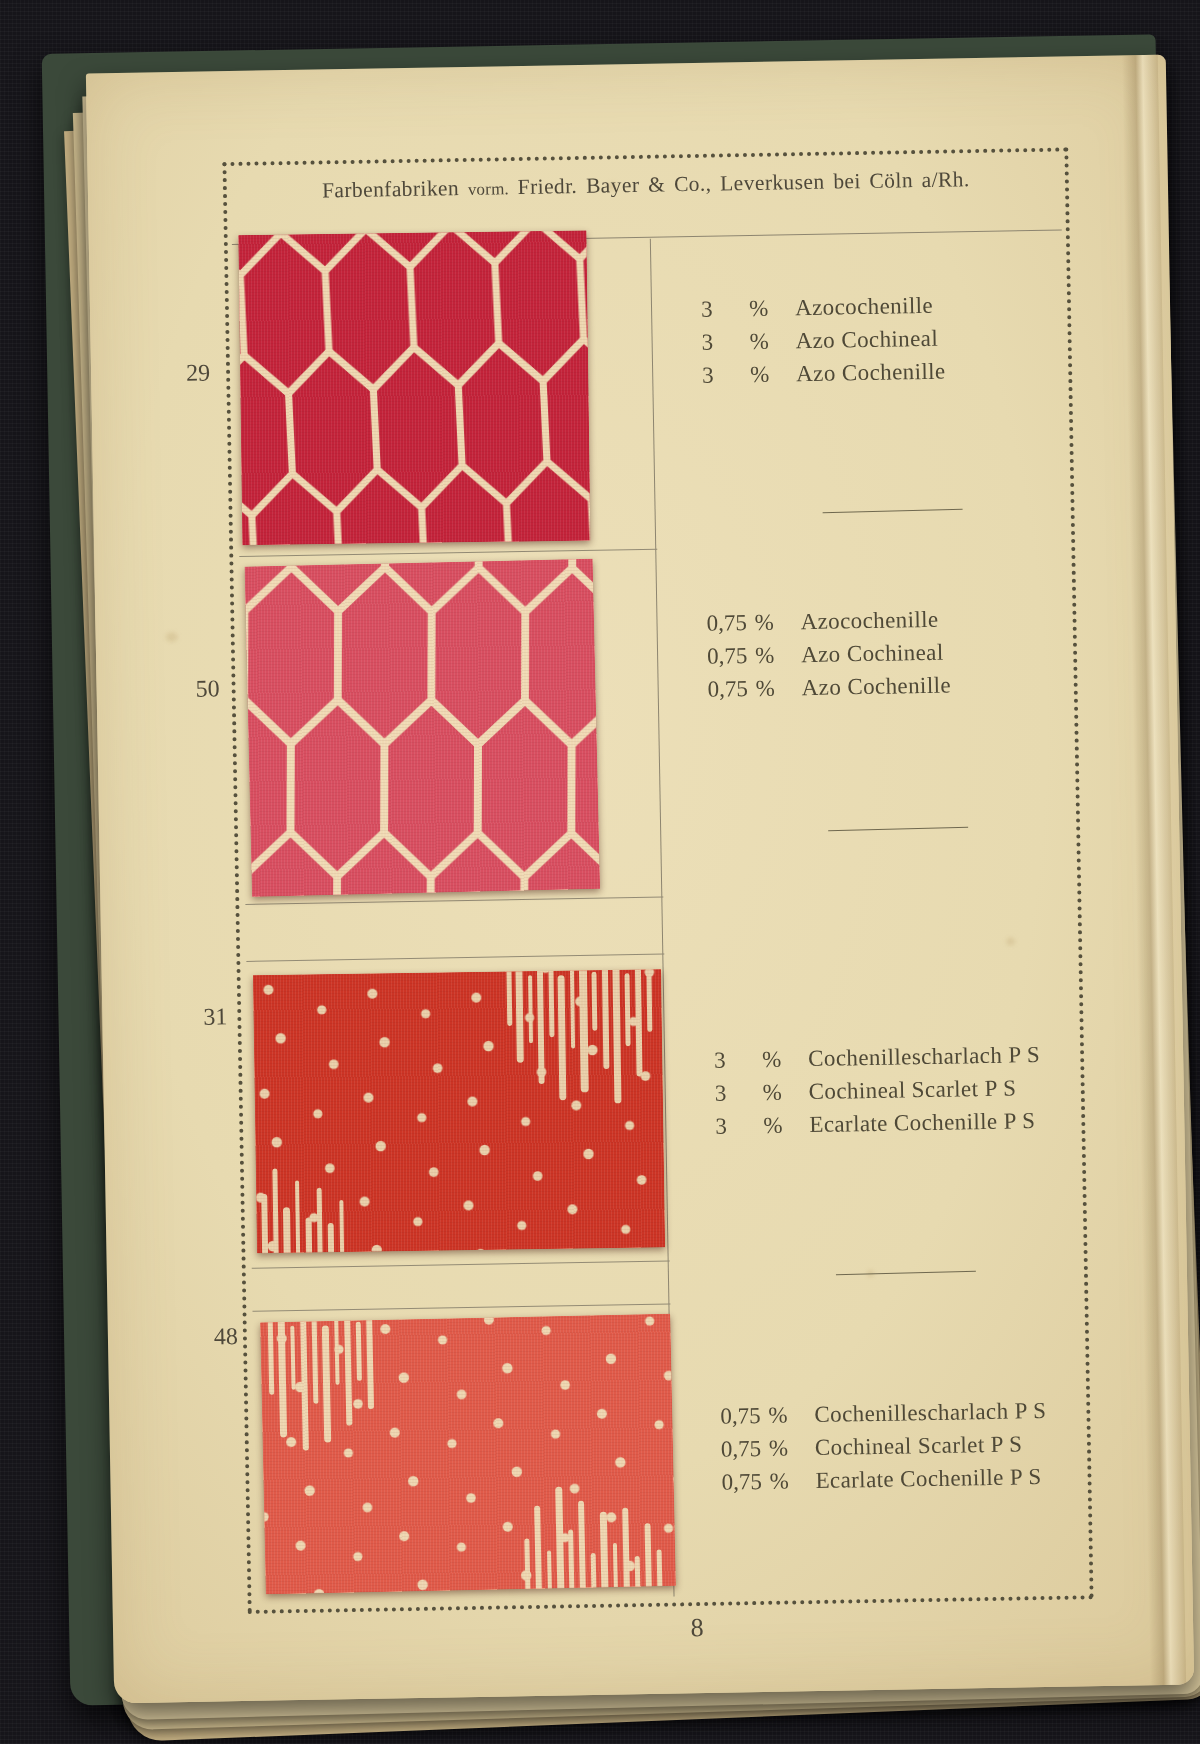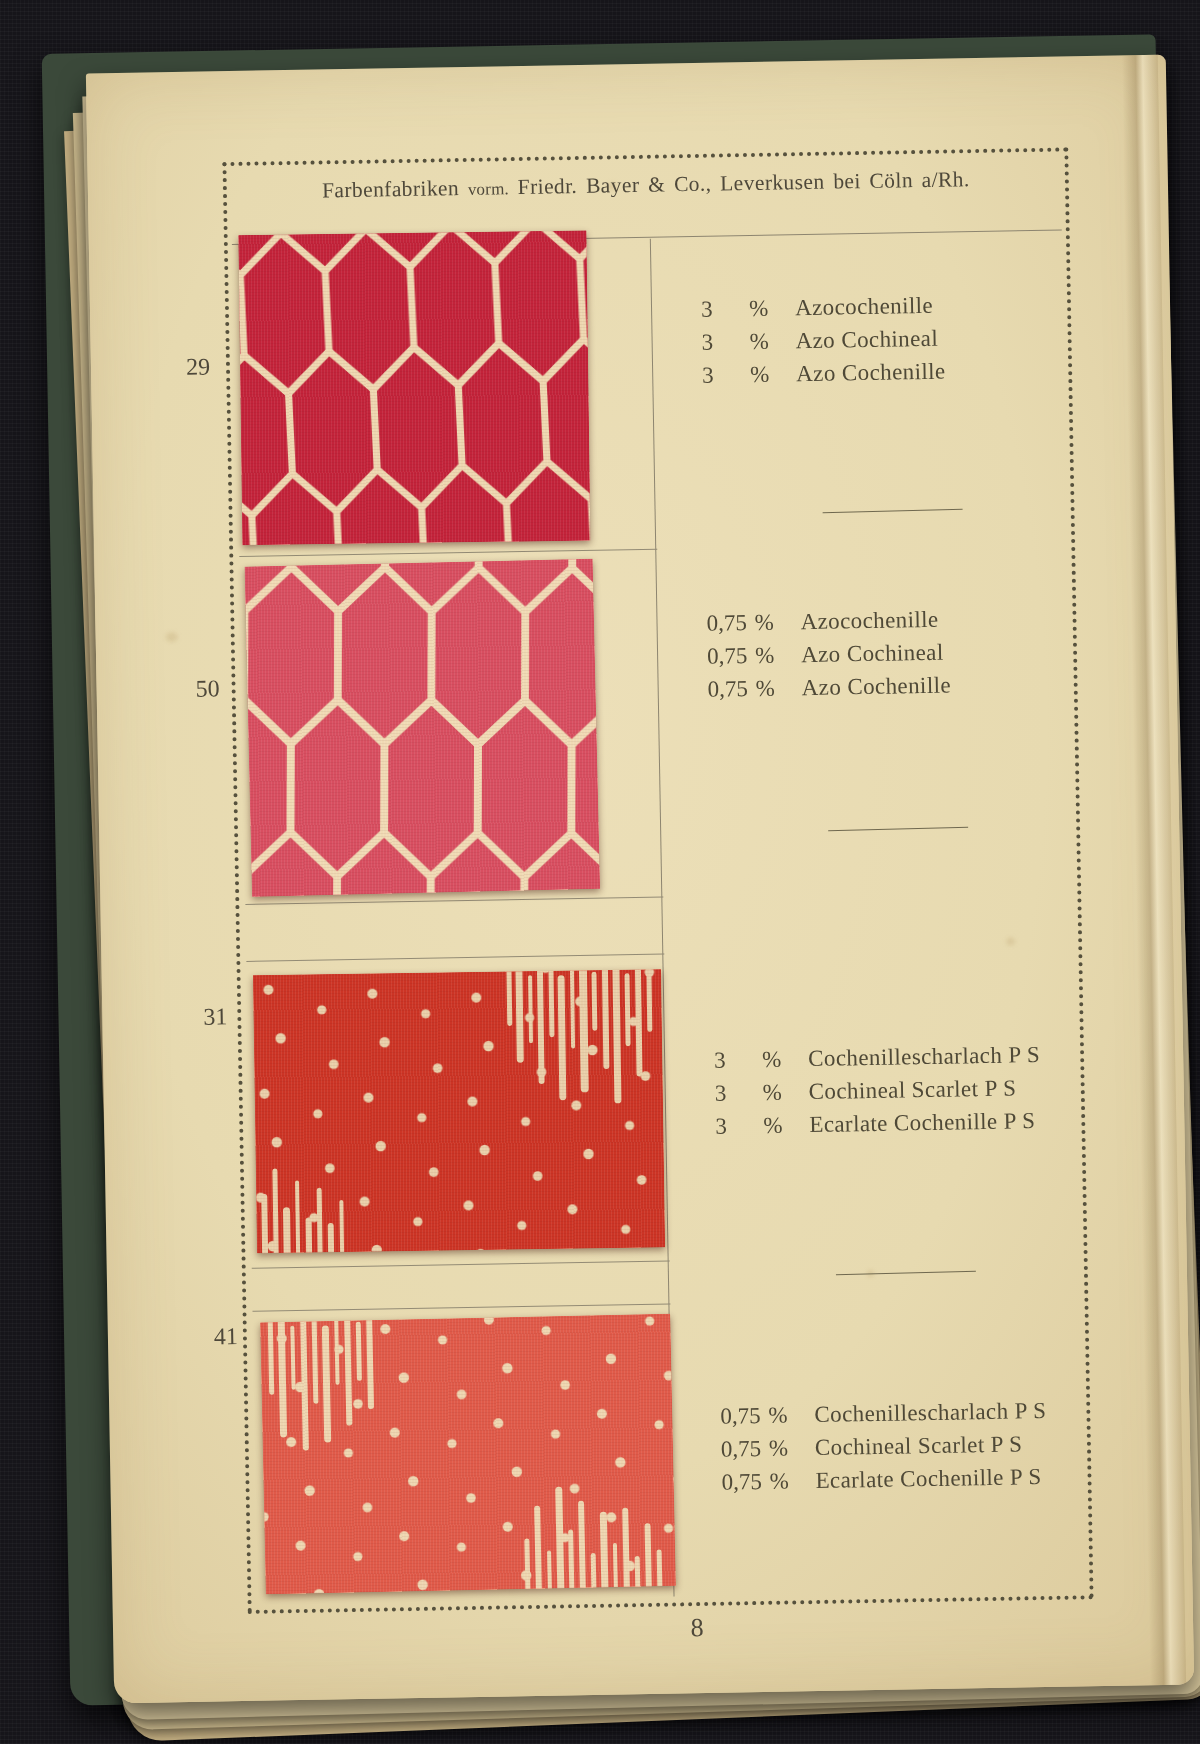--- a/index.html
+++ b/index.html
@@ -73,24 +73,24 @@
   <div id="sheet3" class="sheet"></div>
   <div id="sheet2" class="sheet"></div>
 
   <div id="page" class="rot">
     <div id="fold"></div>
     <div class="stain" style="left:520px;top:118px;width:8px;height:8px;"></div>
     <div class="stain" style="left:70px;top:560px;width:12px;height:10px;"></div>
     <div class="stain" style="left:760px;top:1210px;width:7px;height:7px;"></div>
     <div class="stain" style="left:905px;top:880px;width:9px;height:8px;"></div>
 
-    <div class="rownum" style="left:84px;top:282px;">29</div>
+    <div class="rownum" style="left:84px;top:288px;">29</div>
     <div class="rownum" style="left:88px;top:604px;">50</div>
     <div class="rownum" style="left:90px;top:932px;text-align:center;">31</div>
-    <div class="rownum" style="left:95px;top:1252px;">41</div>
+    <div class="rownum" style="left:95px;top:1252px;">48</div>
 
     <div id="page-num">8</div>
 
     <div id="frame">
 
       <div id="header-line">
         <span>Farbenfabriken</span>
         <span class="small">vorm.</span>
         <span>Friedr. Bayer &amp; Co., Leverkusen bei Cöln a/Rh.</span>
       </div>

